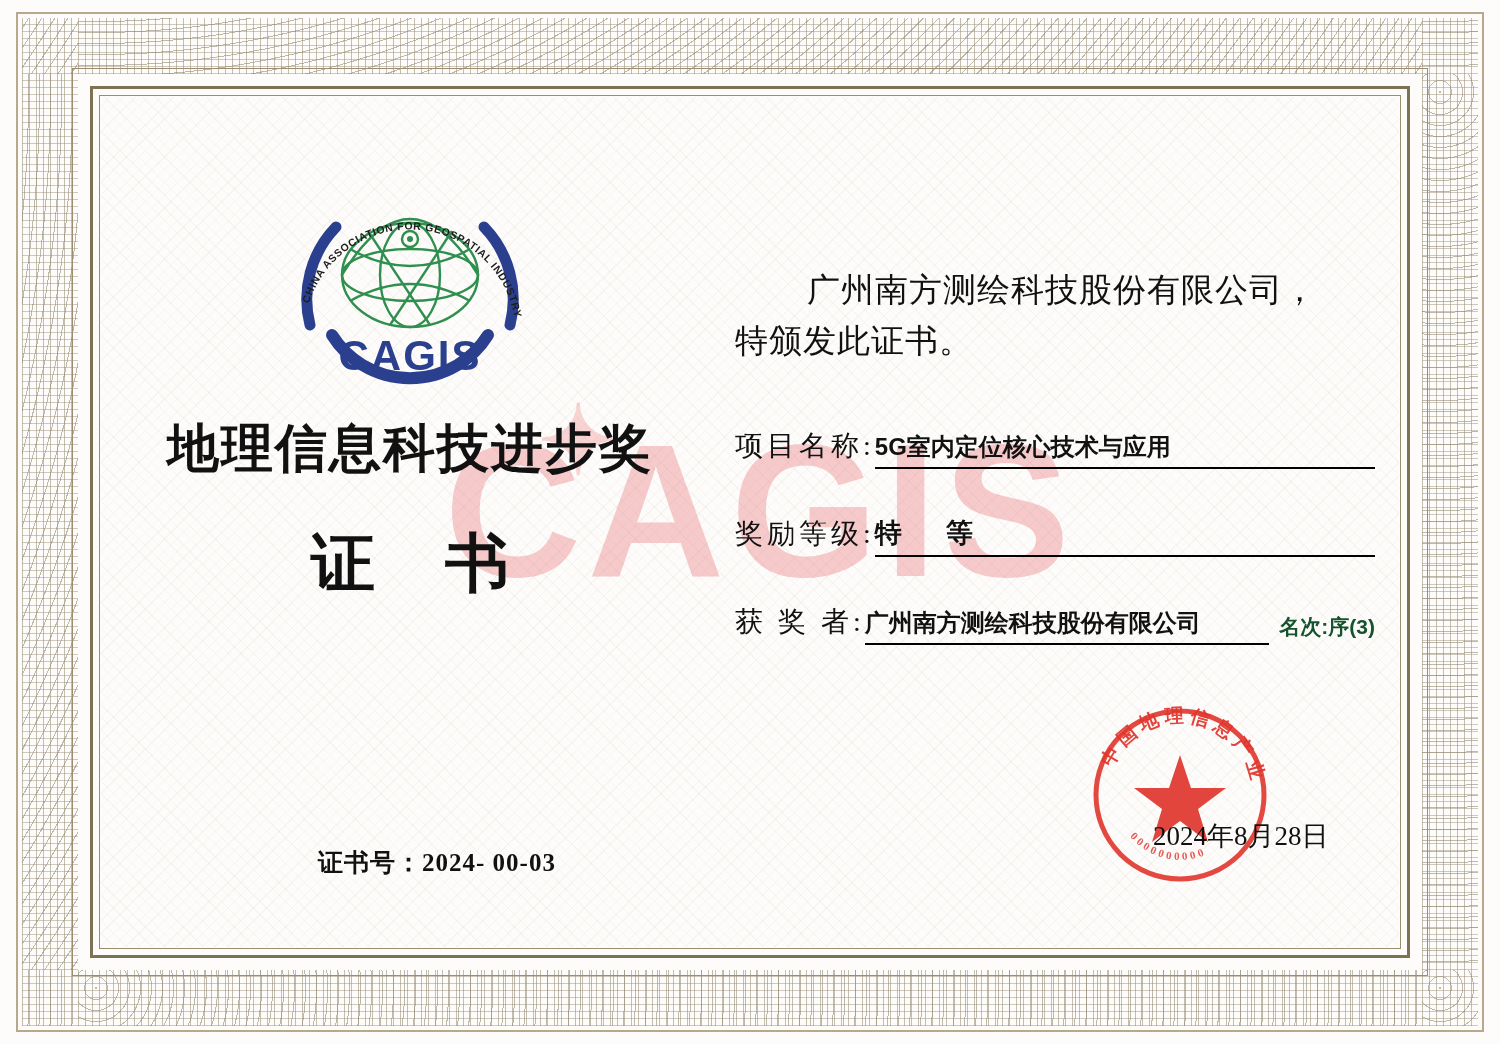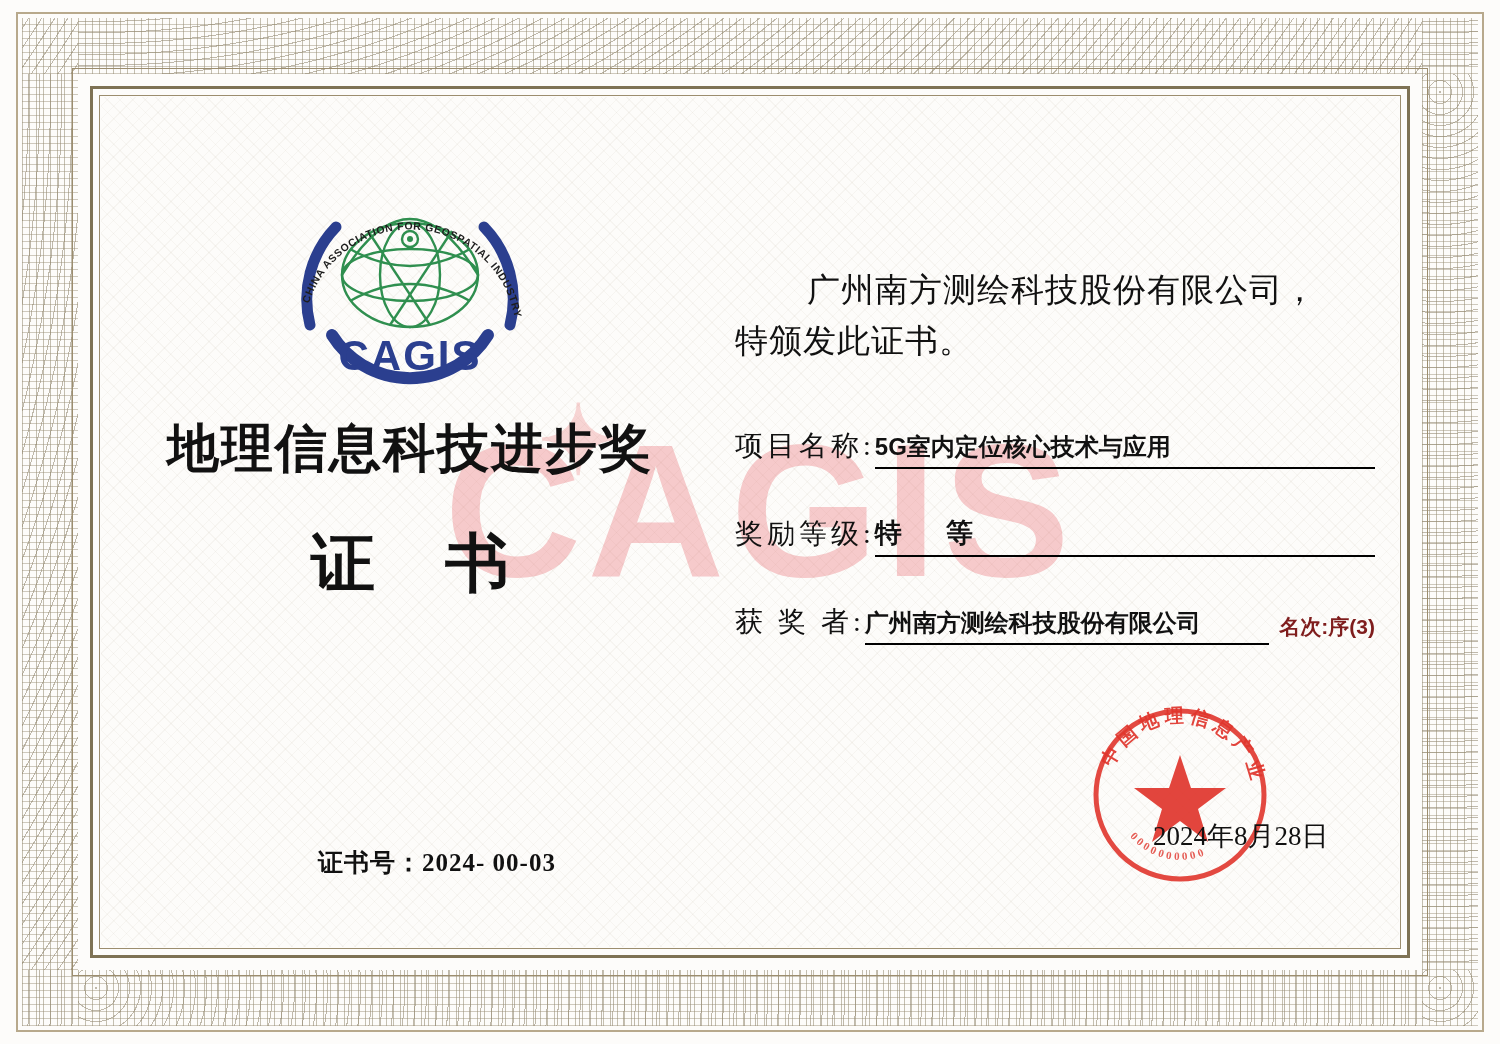--- a/index.html
+++ b/index.html
@@ -219,21 +219,21 @@
   .field-value.center {
     text-align: center;
     letter-spacing: 14px;
     font-size: 27px;
     font-family: Liberation Mono, monospace;
   }
   .rank {
     font-family: "Liberation Sans", sans-serif;
     font-weight: bold;
     font-size: 21px;
-    color: #7f1d1d;
+    color: #14532d;
     padding-left: 10px;
     padding-bottom: 4px;
     white-space: nowrap;
     text-align: right;
   }
 
   
   .seal {
     position: absolute;
     left: 1085px;

